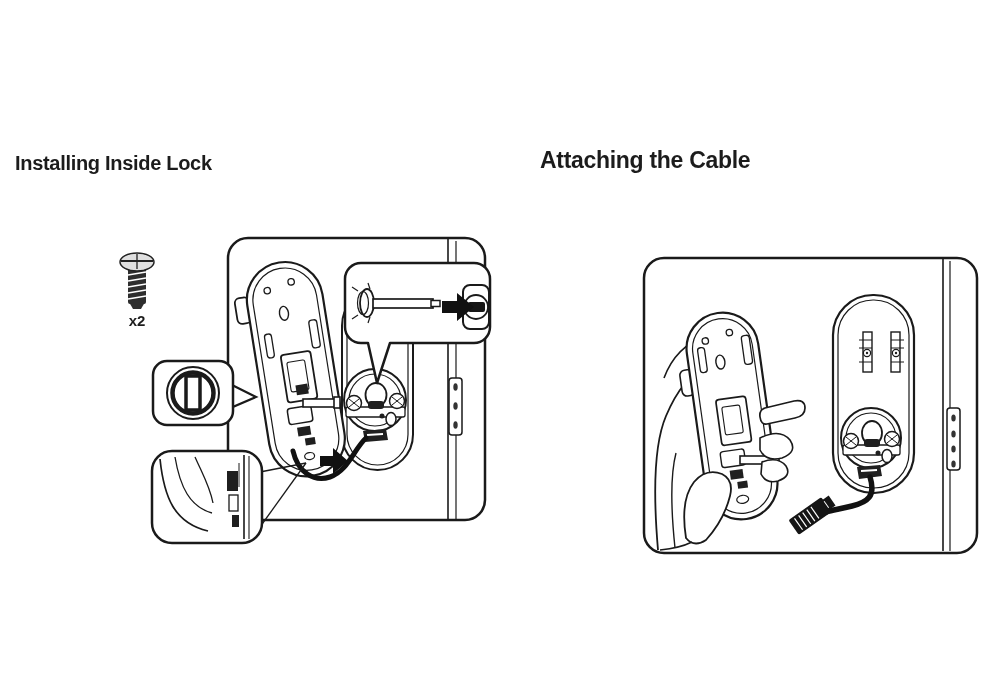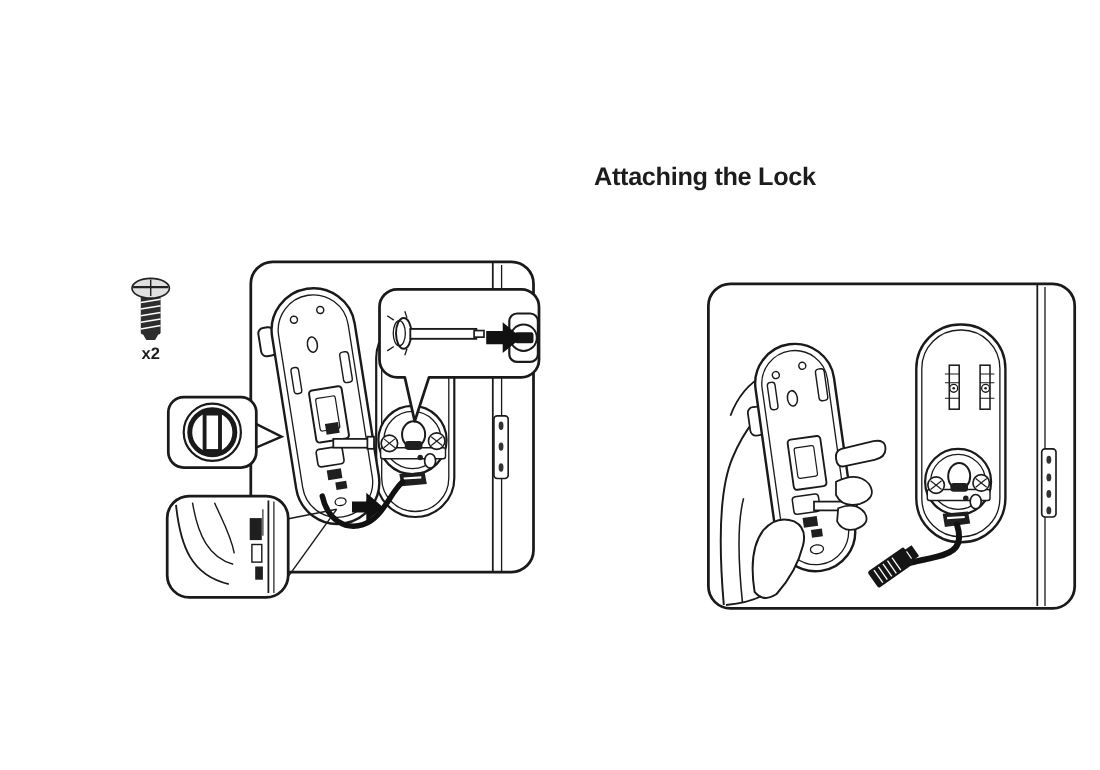--- a/index.html
+++ b/index.html
@@ -20,21 +20,22 @@
   .ln{fill:none;stroke:#1a1a1a;}
   .wf{fill:#ffffff;stroke:#1a1a1a;}
   .dk{fill:#1f1f1f;stroke:none;}
   text.qty{font-family:"Liberation Sans", sans-serif;font-weight:700;font-size:15px;fill:#1c1c1c;}
 </style>
 </head>
 <body>
 
 <div class="canvas">
 
-  <h2 class="section-title" id="title-right">Attaching the Lock</h2>
+  <h2 class="section-title" id="title-left">Installing Inside Lock</h2>
+  <h2 class="section-title" id="title-right">Attaching the Cable</h2>
 
   <svg class="fig" id="fig-left" width="420" height="330" viewBox="0 0 420 330">
 
     <g>
       <rect x="28" y="33" width="18" height="36" rx="2" fill="#2e2e2e"></rect>
       <polygon points="29,67 45,67 41,74 33,74" fill="#2e2e2e"></polygon>
       <g stroke="#ffffff" stroke-width="1.4">
         <line x1="28" y1="40" x2="46" y2="37"></line>
           <line x1="28" y1="46" x2="46" y2="43"></line>
         <line x1="28" y1="52" x2="46" y2="49"></line>

